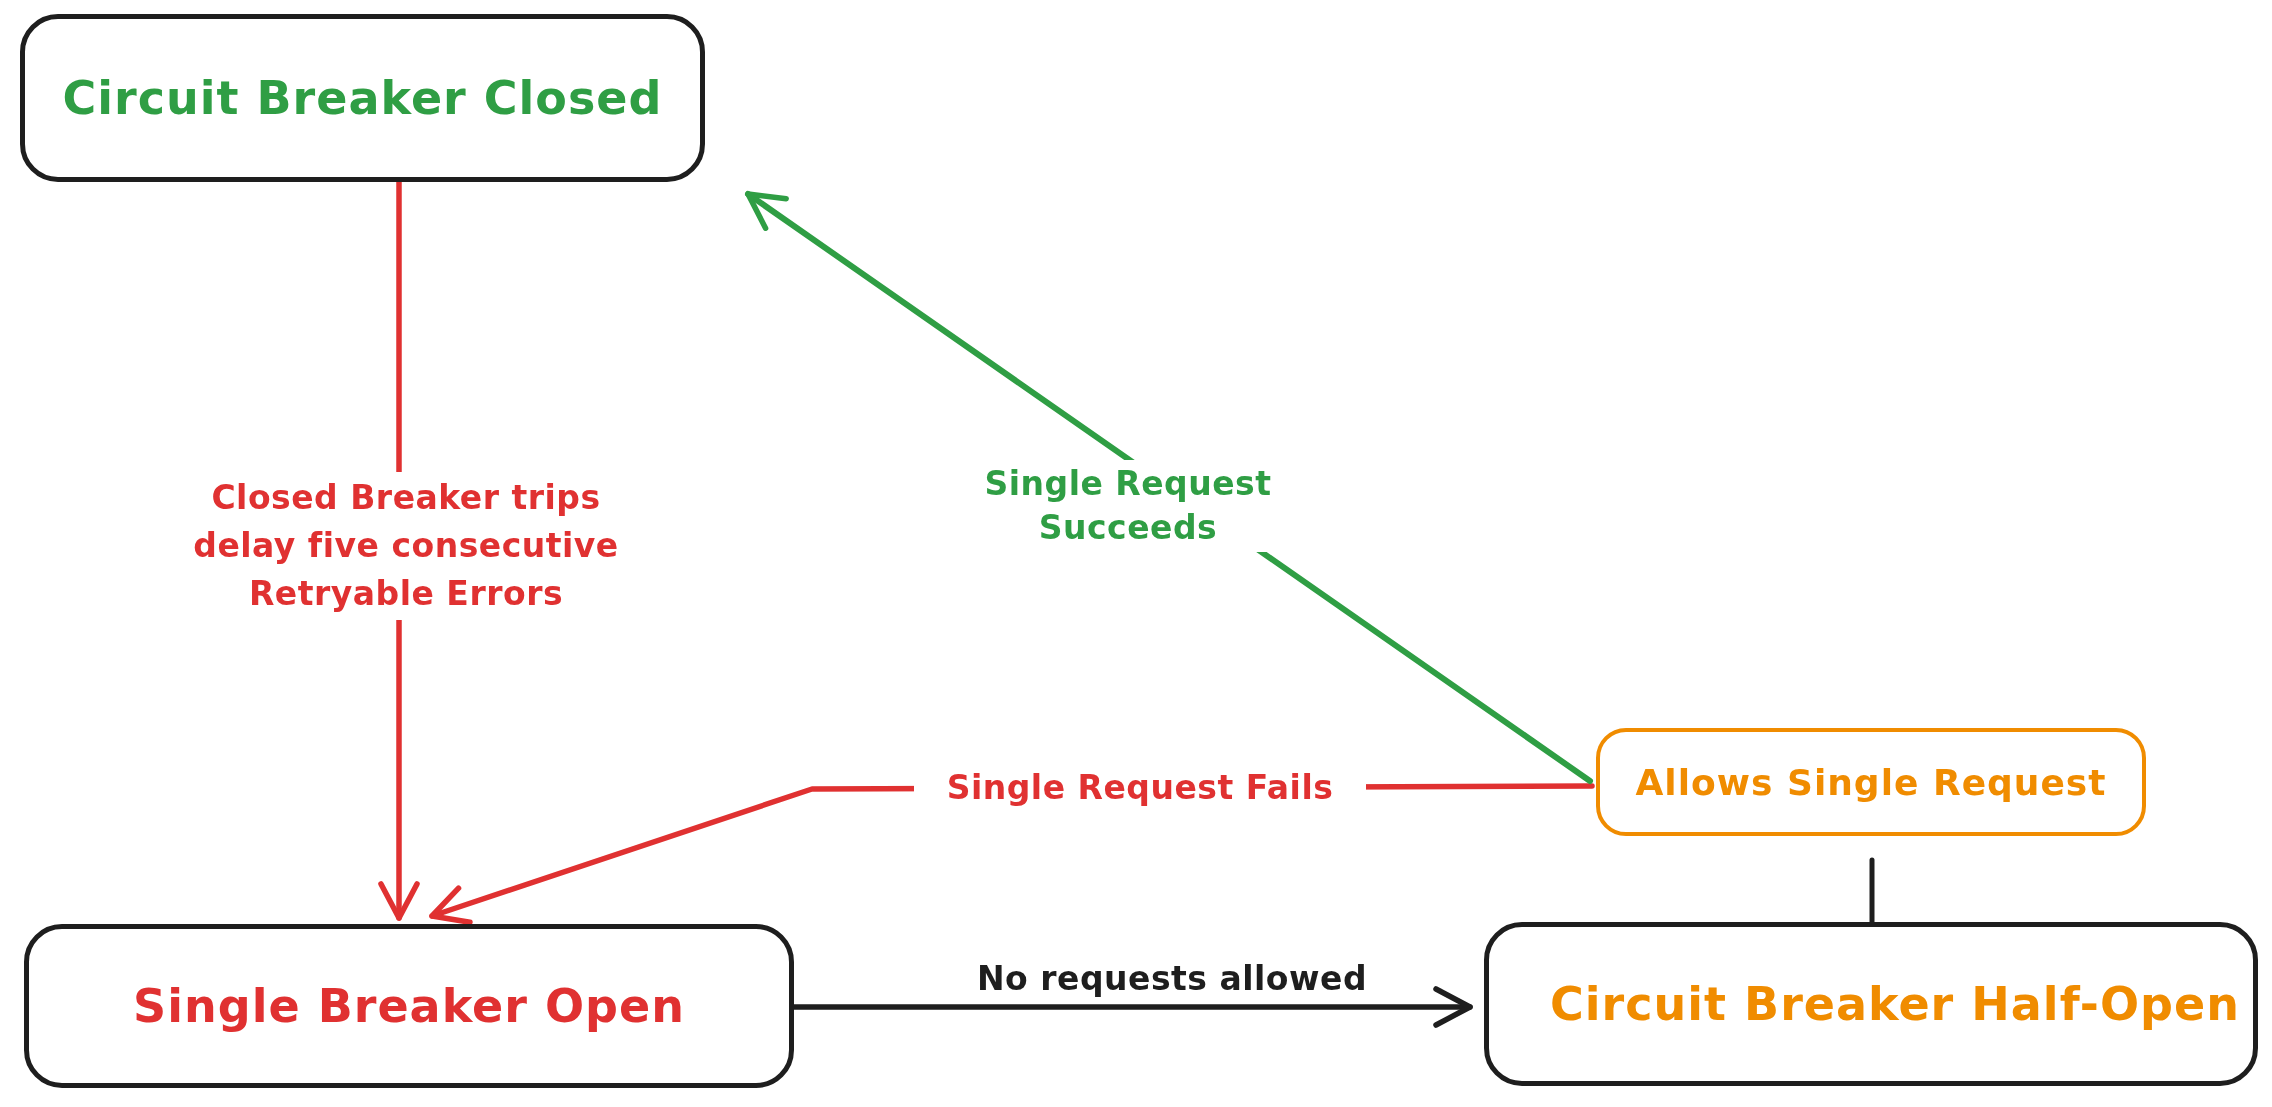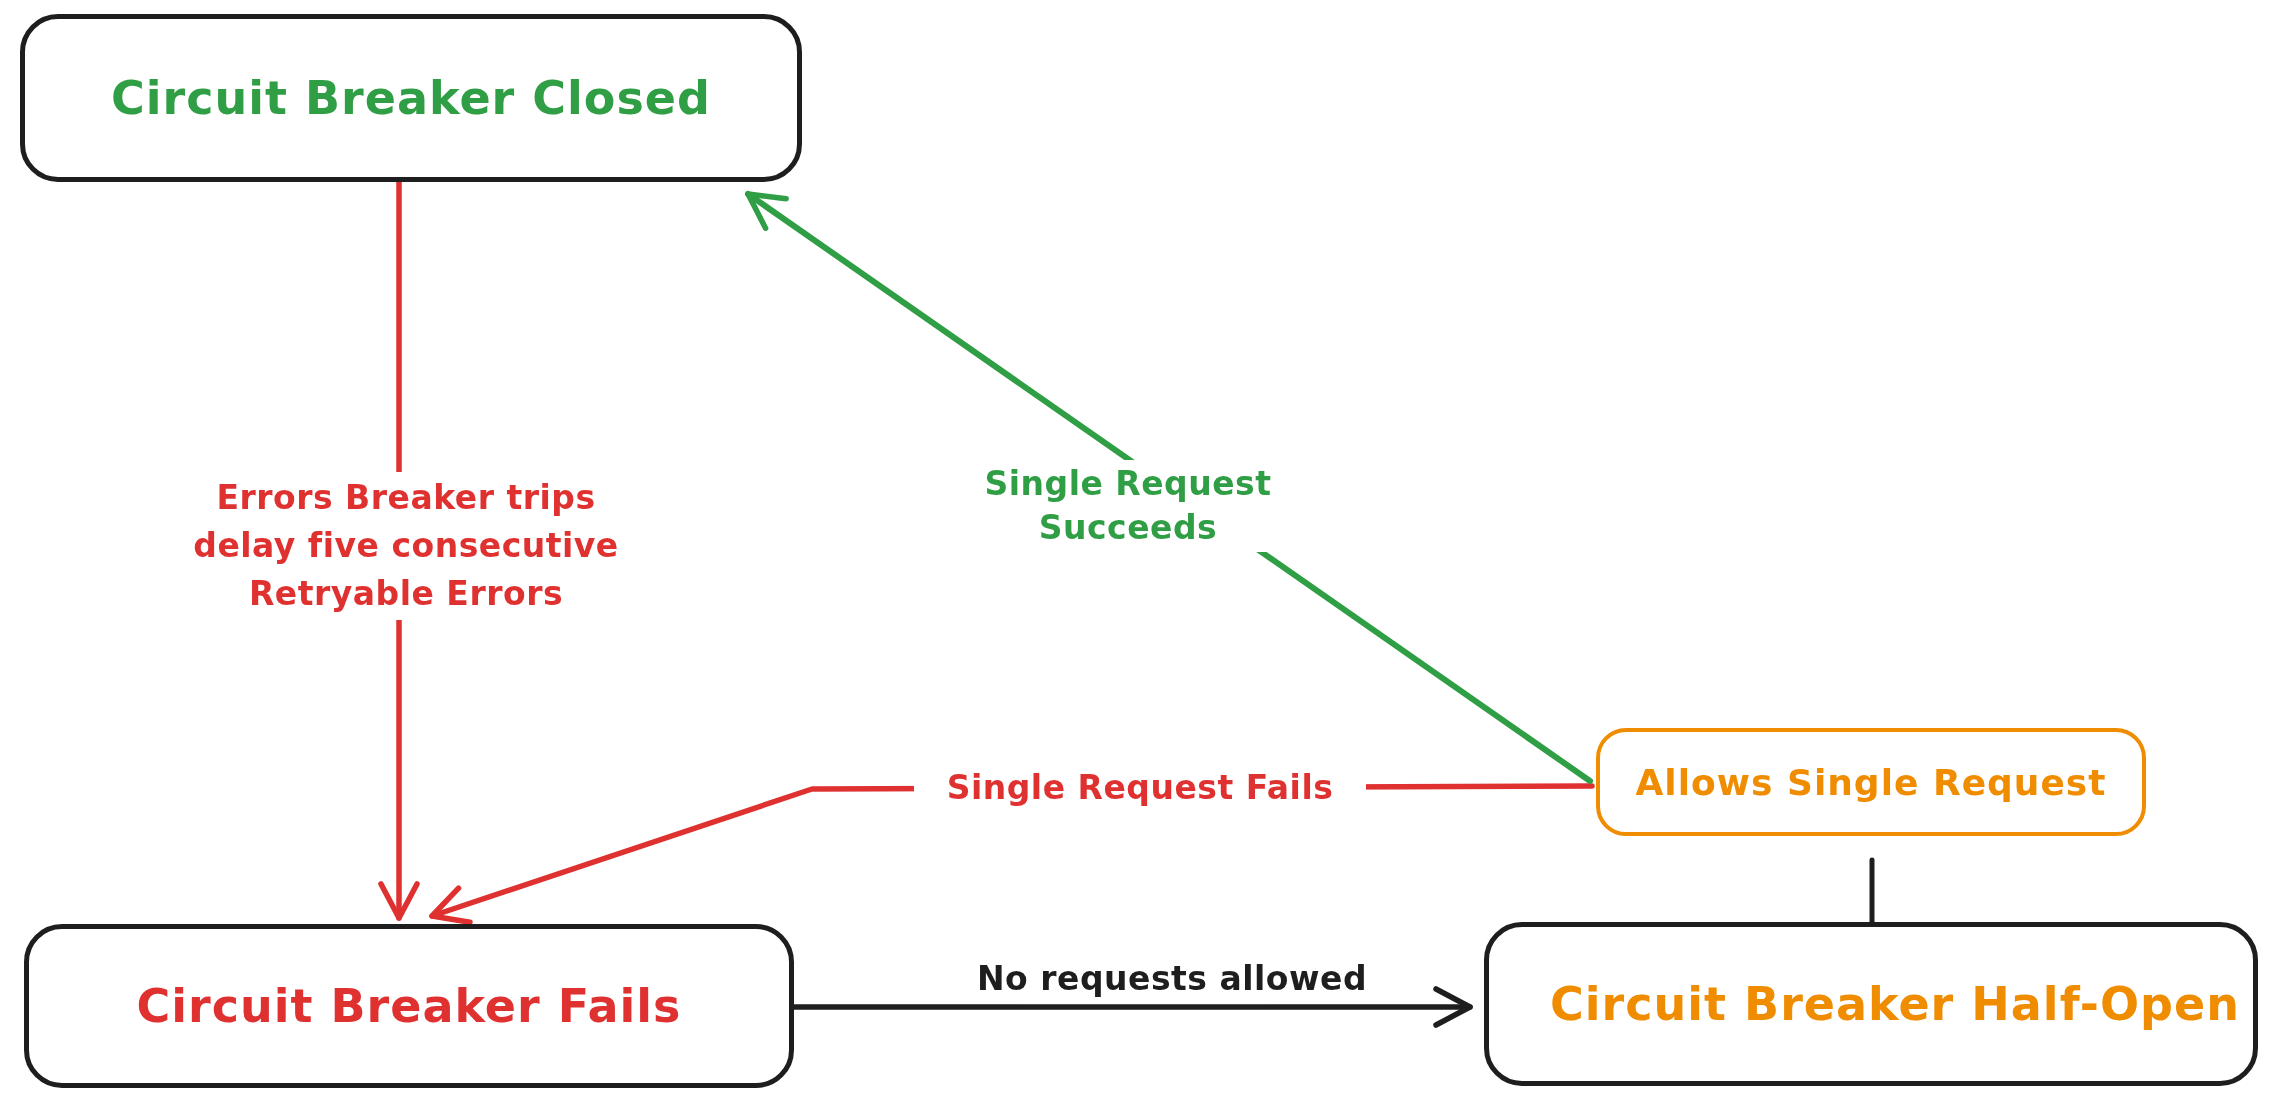--- a/index.html
+++ b/index.html
@@ -23,21 +23,21 @@
     background: #ffffff;
     display: flex;
     align-items: center;
     justify-content: center;
     text-align: center;
     font-weight: bold;
     letter-spacing: 1px;
     z-index: 3;
   }
   .node.black-border { border: 5px solid #1e1e1e; border-radius: 38px; font-size: 46px; }
-  .node-closed   { left: 20px;   top: 14px;  width: 782px; height: 168px; color: #2f9e44; align-items: center; }
+  .node-closed   { left: 20px;   top: 14px;  width: 685px; height: 168px; color: #2f9e44; align-items: center; }
   .node-open     { left: 24px;   top: 924px; width: 770px; height: 164px; color: #e03131; }
   .node-halfopen { left: 1484px; top: 922px; width: 774px; height: 164px; color: #f08c00; padding-left: 48px; }
   .node-allows {
     left: 1596px; top: 728px; width: 550px; height: 108px;
     border: 4.5px solid #f08c00; border-radius: 30px;
     color: #f08c00; font-size: 36px;
   }
   .edge-label {
     position: absolute;
     z-index: 2;
@@ -81,33 +81,33 @@
     <line x1="792" y1="1007" x2="1470" y2="1007" stroke-width="5.5" stroke-linecap="round" marker-end="url(#arrow-black)" stroke="#1e1e1e"></line>
 
     <line x1="1872" y1="860" x2="1872" y2="924" stroke-width="5" stroke-linecap="round" stroke="#1e1e1e"></line>
   </svg>
 
   <div class="node black-border node-closed">
     <span>Circuit Breaker Closed</span>
   </div>
 
   <div class="node black-border node-open">
-    <span>Circuit Breaker Fails</span>
+    <span>Single Breaker Open</span>
   </div>
 
   <div class="node black-border node-halfopen">
     <span>Circuit Breaker Half-Open</span>
   </div>
 
   <div class="node node-allows">
     <span>Allows Single Request</span>
   </div>
 
   <div class="edge-label label-trips">
-    <span class="line">Errors Breaker trips</span>
+    <span class="line">Closed Breaker trips</span>
     <span class="line">delay five consecutive</span>
     <span class="line">Retryable Errors</span>
   </div>
 
   <div class="edge-label label-succeeds">
     <span class="line">Single Request Succeeds</span>
   </div>
 
   <div class="edge-label label-fails">
     <span class="line">Single Request Fails</span>

